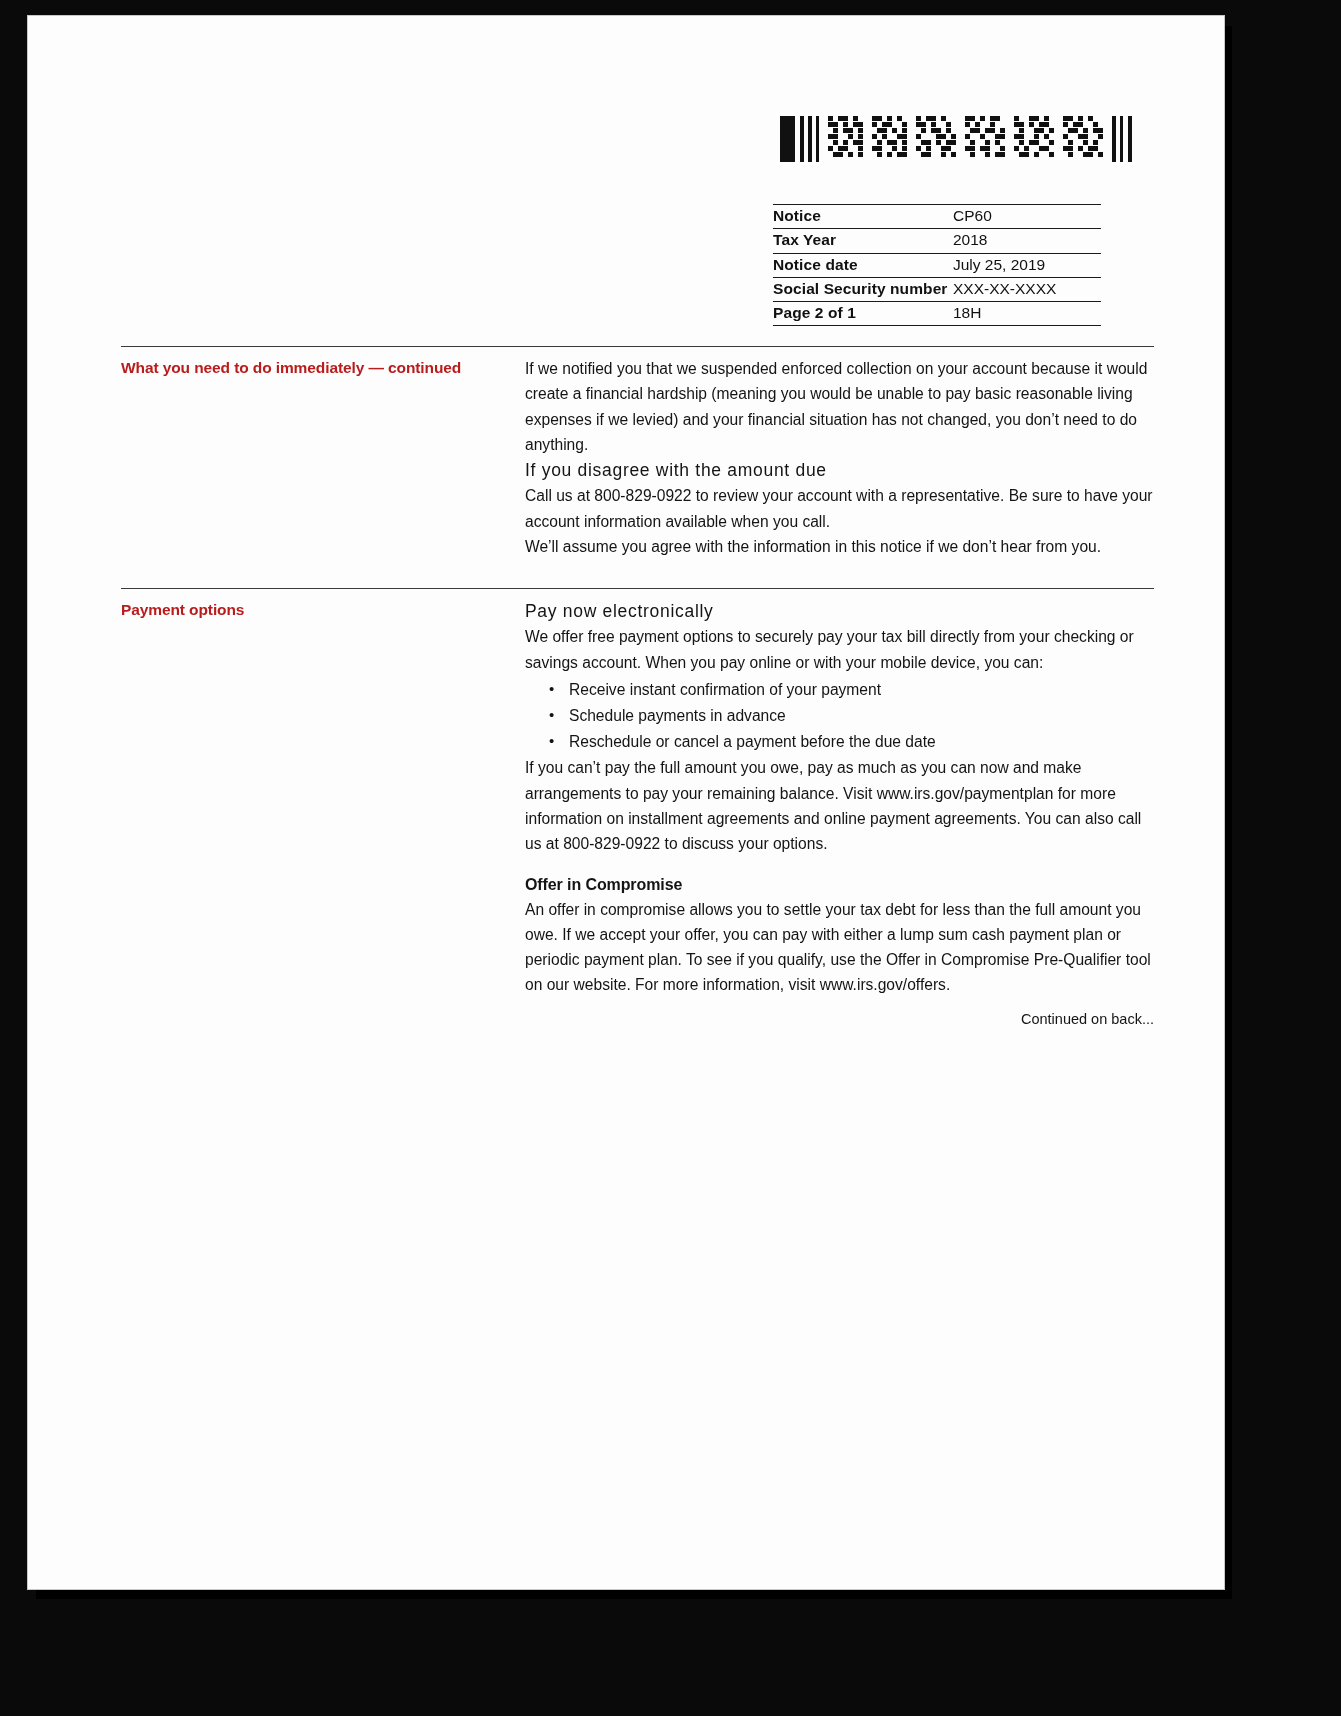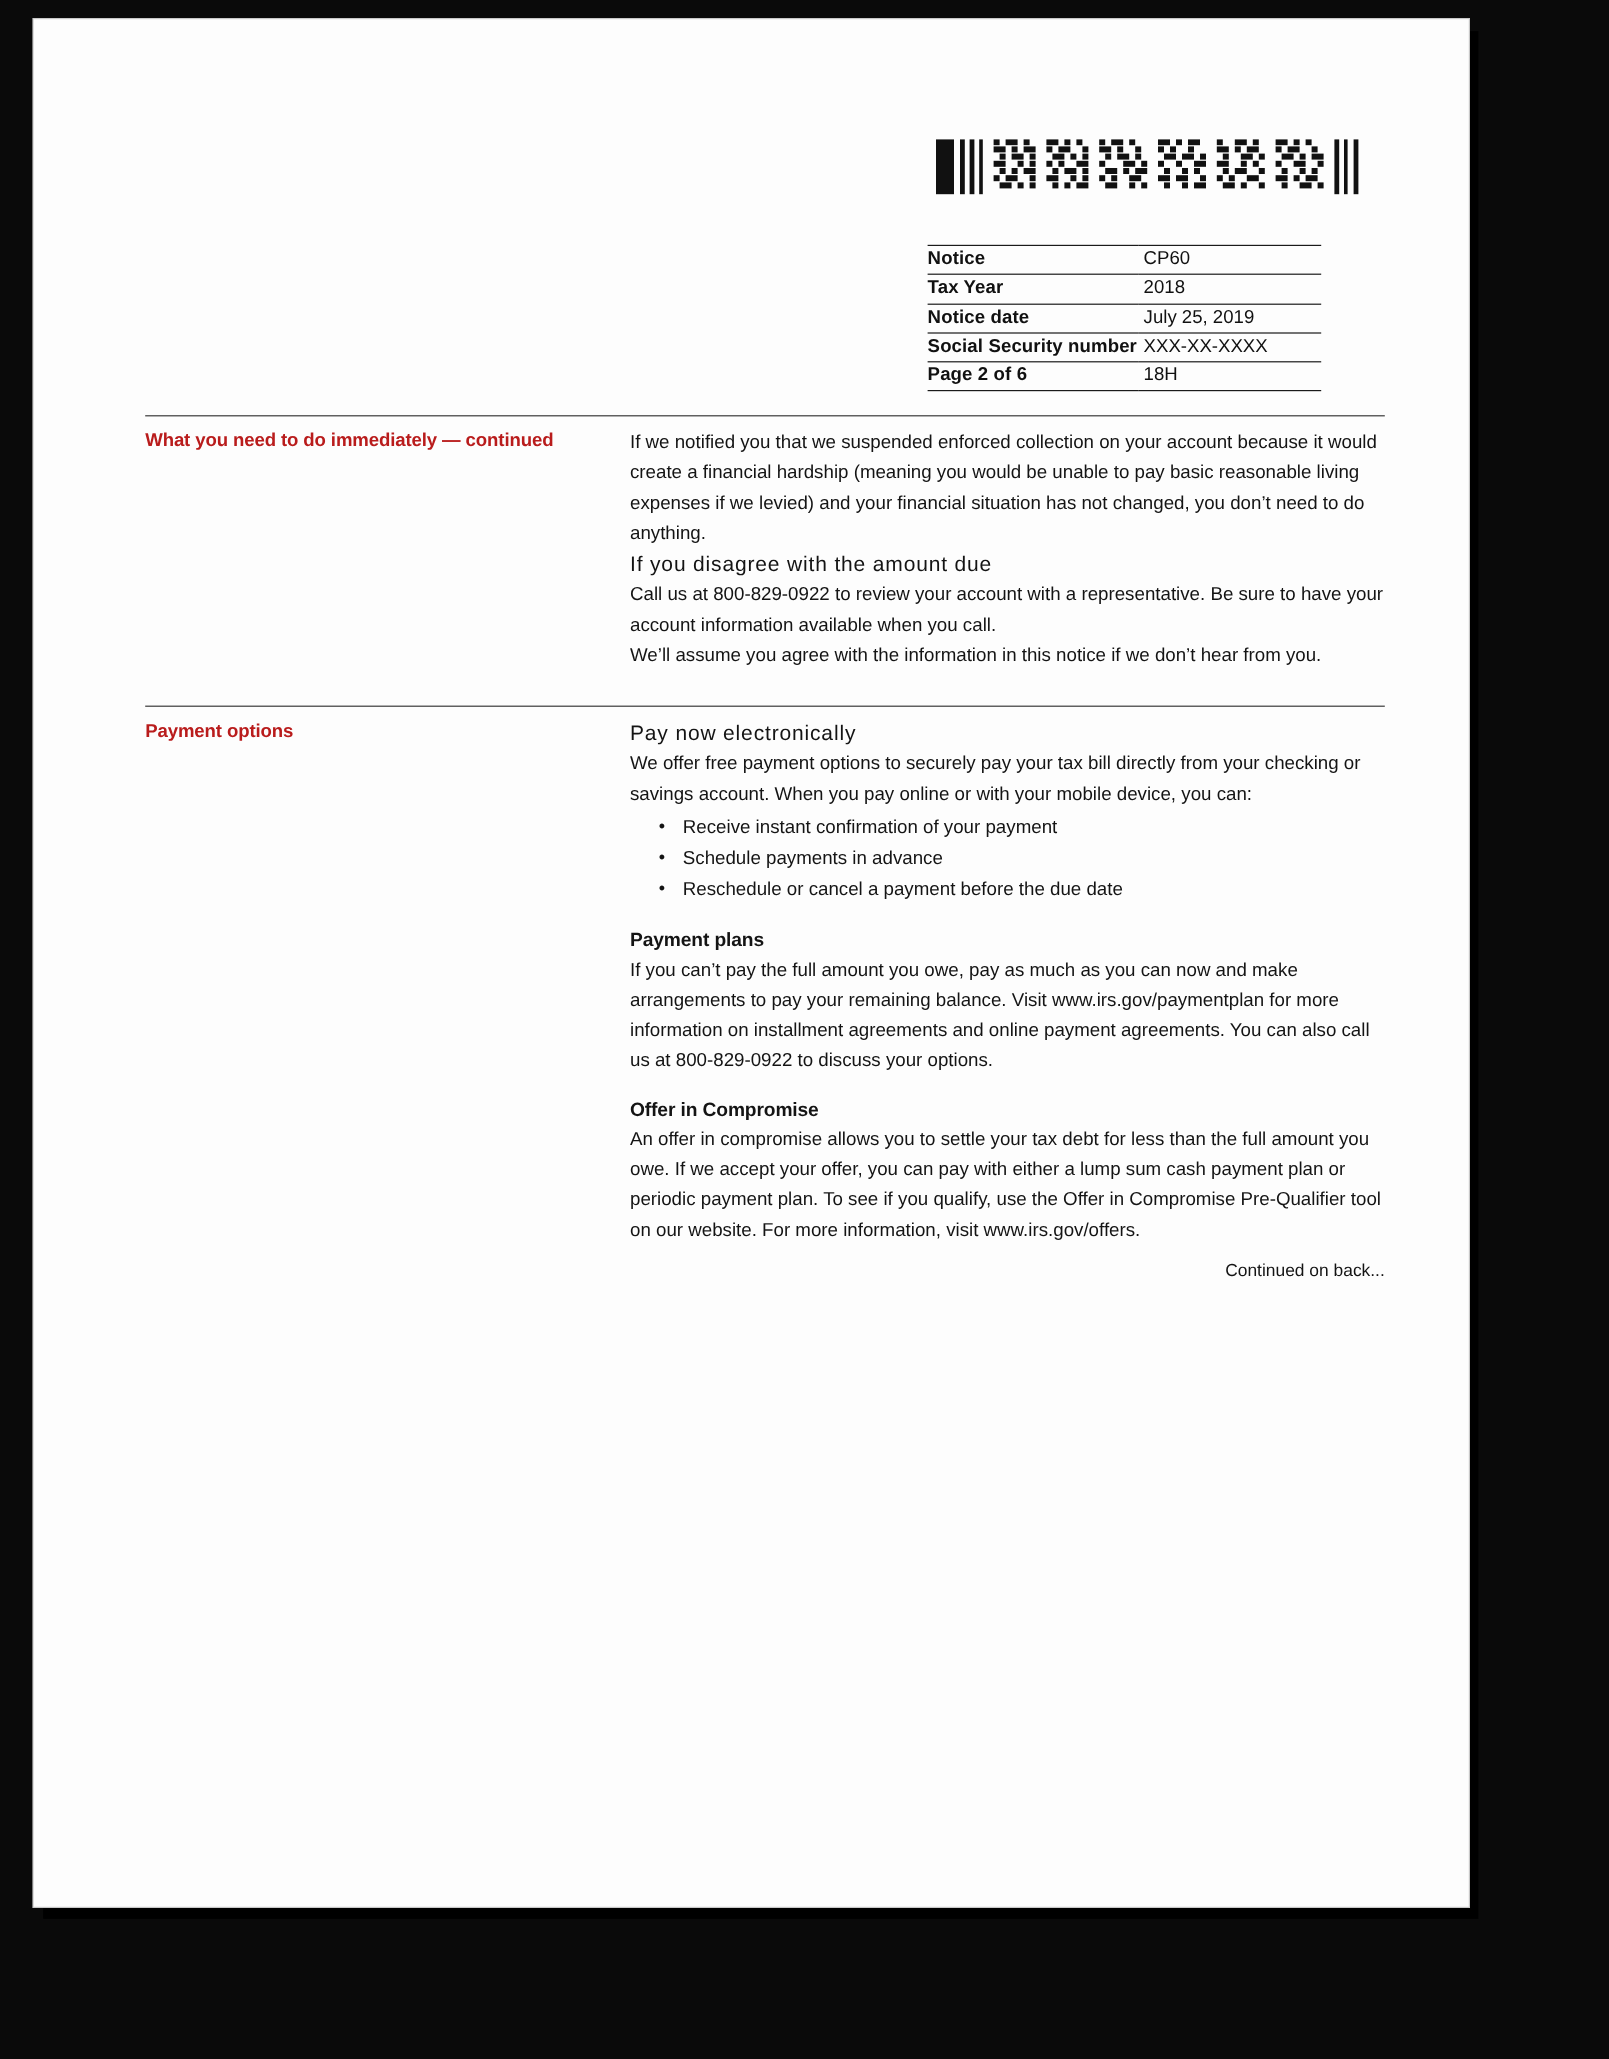--- a/index.html
+++ b/index.html
@@ -329,21 +329,21 @@
           </tr>
           <tr>
             <td class="k">Notice  date</td>
             <td class="v">July 25, 2019</td>
           </tr>
           <tr>
             <td class="k">Social  Security  number</td>
             <td class="v">XXX-XX-XXXX</td>
           </tr>
           <tr>
-            <td class="k">Page 2 of 6</td>
+            <td class="k">Page 2 of 1</td>
             <td class="v">18H</td>
           </tr>
         </tbody>
       </table>
 
       <div class="section" style="top: 330px;">
         <div class="sec-rule"></div>
         <div class="sec-body">
           <div class="sec-label">What you need to do immediately — continued</div>
           <div class="sec-content">
@@ -360,21 +360,20 @@
         <div class="sec-body">
           <div class="sec-label">Payment options</div>
           <div class="sec-content">
             <div class="sub-head-light">Pay now  electronically</div>
             <p class="para">We offer free payment options to securely pay your tax  bill directly from your checking or savings account. When you pay online or with your mobile device, you can:</p>
             <ul class="bullets">
               <li>Receive instant confirmation of your payment</li>
               <li>Schedule payments in advance</li>
               <li>Reschedule or cancel a payment before the due date</li>
             </ul>
-            <div class="sub-head-bold" style="margin-top:17px;">Payment plans</div>
             <p class="para">If you  can’t pay the full amount you owe,  pay as much as you can now and make arrangements to pay your remaining balance.  Visit www.irs.gov/paymentplan for more information on installment agreements and online payment agreements.  You can also call us at 800-829-0922 to discuss your options.</p>
             <div class="sub-head-bold" style="margin-top:17px;">Offer  in Compromise</div>
             <p class="para">An offer in compromise allows you to settle your tax debt for less than the full amount you owe. If we accept your offer, you can pay with either a lump sum cash payment plan or periodic payment plan. To see if you qualify, use the Offer in Compromise Pre-Qualifier tool on our website. For more information, visit www.irs.gov/offers.</p>
             <div class="continued">Continued on back...</div>
           </div>
         </div>
       </div>
 
     </div>
   </div>

